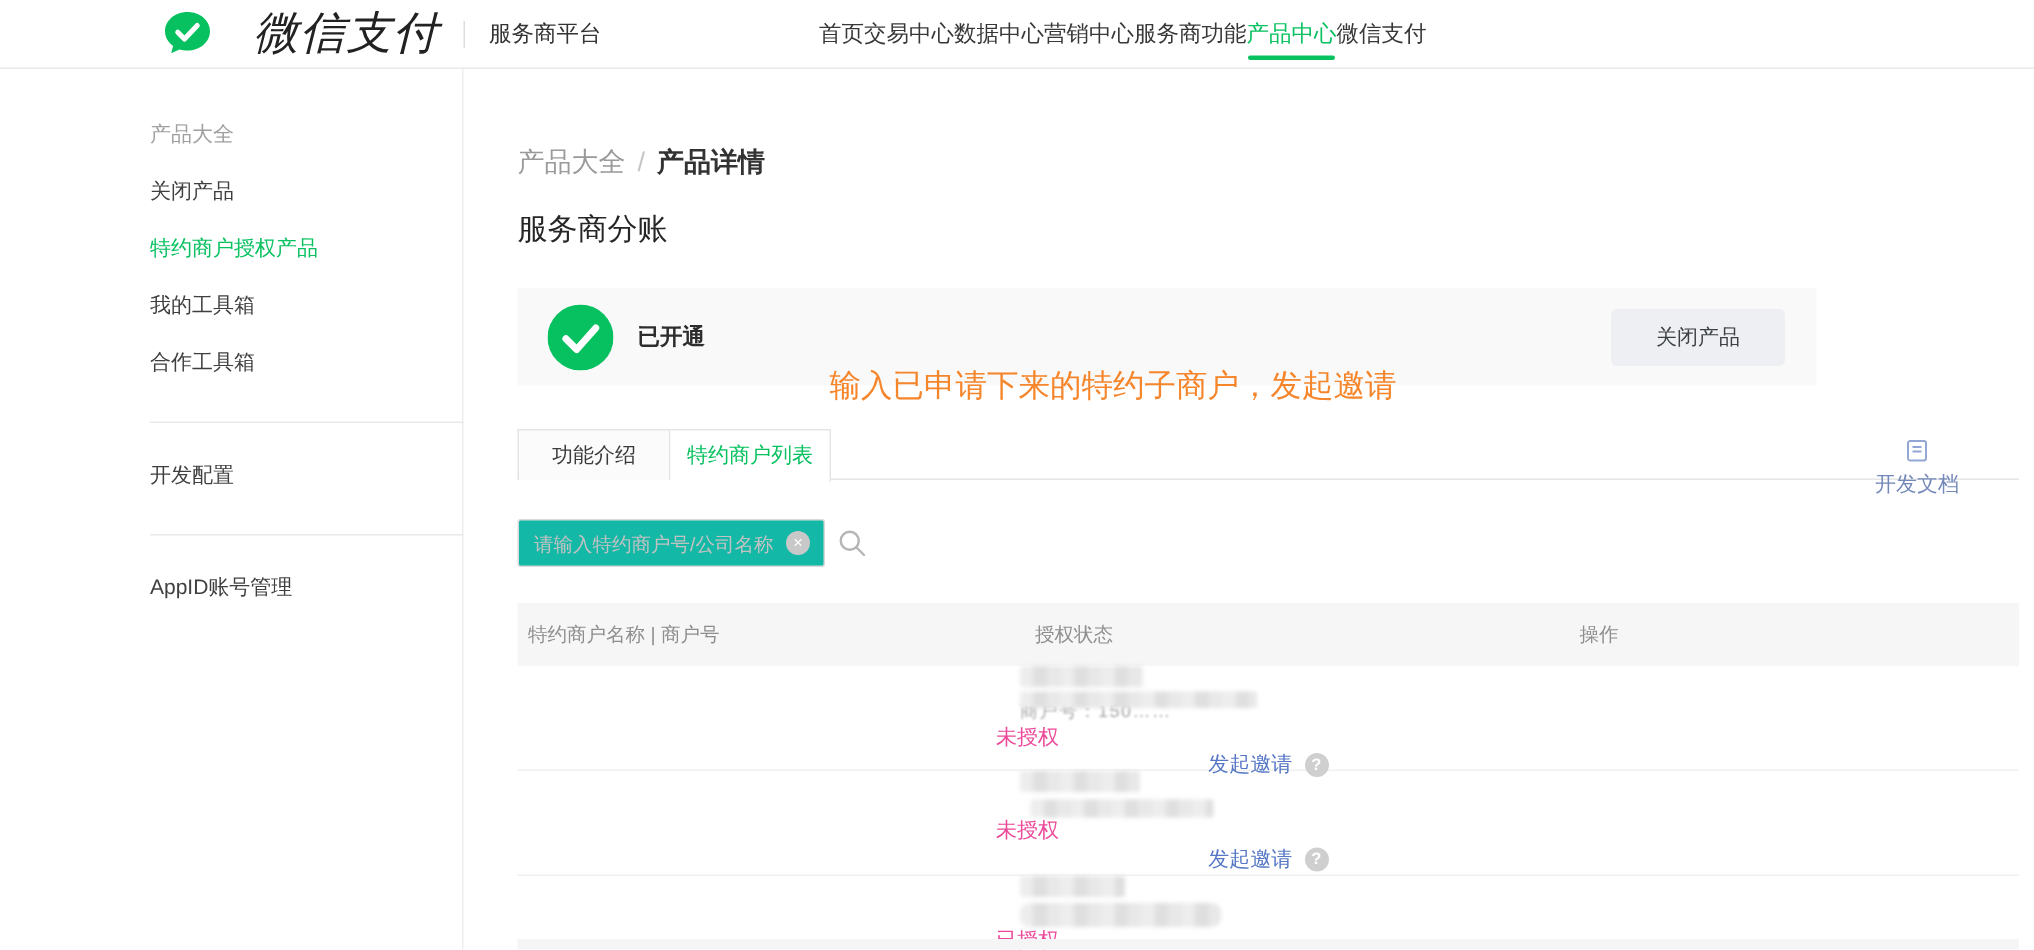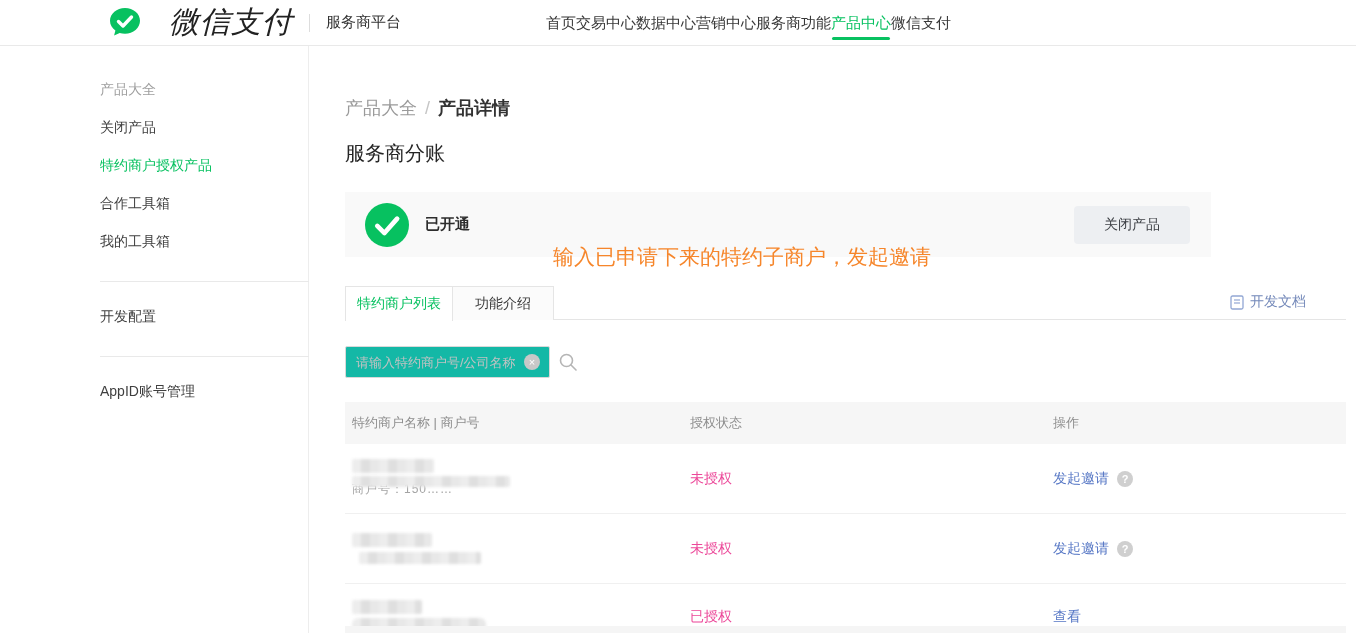--- a/index.html
+++ b/index.html
@@ -36,31 +36,31 @@
   .check-badge { width:44px; height:44px; flex:0 0 44px; }
   .status-label { margin-left:16px; font-size:15px; font-weight:700; color:#2d2d2d; }
   .close-btn { position:absolute; right:21px; top:50%; transform:translateY(-50%); background:#edeff2; border:none; border-radius:4px; padding:10px 30px; font-size:14px; color:#3c3f44; cursor:pointer; font-family:inherit; }
 
   .annotation { position:absolute; left:553px; top:243px; font-size:21px; font-weight:500; color:#f6862b; white-space:nowrap; z-index:4; }
 
   .tabs-row { position:relative; margin-top:29px; height:34px; border-bottom:1px solid #e5e5e5; display:flex; }
   .tab { height:34px; line-height:33px; padding:0 22px; font-size:14px; color:#3b3b3b; background:#fbfbfb; border:1px solid #e5e5e5; border-bottom:none; cursor:pointer; white-space:nowrap; }
   .tab + .tab { border-left:none; }
   .tab.active { background:#fff; color:#07c160; height:35px; margin-bottom:-1px; padding:0 11px; }
-  .doc-link { position:absolute; right:40px; top:7px; display:flex; align-items:center; gap:6px; color:#7388b9; font-size:14px; cursor:pointer; text-decoration:none; }
+  .doc-link { position:absolute; right:40px; top:7px; display:flex; align-items:center; gap:6px; color:#7388b9; font-size:14px; cursor:pointer; text-decoration:none;flex-direction:column; }
 
   .search-wrap { position:relative; margin-top:26px; width:241px; height:32px; }
   .search-input { width:205px; height:32px; border:1px solid #d9d9d9; border-radius:2px; padding:0 6px 0 10px; font-size:13px; color:#333; outline:none; font-family:inherit; background:#14b8a6; }
   .search-input::placeholder { color:#c2c2c2; }
   .clear-icon { position:absolute; right:46px; top:8px; width:16px; height:16px; border-radius:50%; background:#c8c8c8; color:#fff; font-size:11px; line-height:16px; text-align:center; cursor:pointer; }
   .mag-icon { position:absolute; right:8px; top:6px; cursor:pointer; }
 
   .table { margin-top:24px; width:1001px; font-size:14px; }
   .thead { height:42px; background:#f6f6f6; display:flex; align-items:center; color:#8e8e8e; font-size:13px; }
-  .trow { height:70px; display:flex; align-items:center; border-bottom:1px solid #f0f0f0; }
+  .trow { height:70px; display:flex; align-items:center; border-bottom:1px solid #f0f0f0;flex-direction:column; }
   .trow:last-child { height:66px; border-bottom:none; }
   .col1 { width:345px; padding-left:7px; }
   .col2 { width:363px; }
   .col3 { flex:1; display:flex; align-items:center; gap:8px; }
   .status-text { color:#ec4899; }
   .link { color:#5677c5; text-decoration:none; cursor:pointer; }
   .redact { display:block; border-radius:2px; filter:blur(1.5px);
             background:repeating-linear-gradient(90deg,#ededed 0 9px,#dfdfdf 9px 18px,#e8e8e8 18px 27px); }
   .r-z1 { position:relative; z-index:1; }
   .mno { position:relative; z-index:0; margin-top:-6px; font-size:12px; color:#a3a3a3; filter:blur(0.6px); letter-spacing:1px; white-space:nowrap; }
@@ -93,22 +93,22 @@
       <span class="nav-item active">产品中心</span>
       <span class="nav-item">微信支付</span>
     </div>
   </div>
 
   <div class="sidebar">
     <div class="side-inner">
       <div class="side-item muted">产品大全</div>
       <div class="side-item">关闭产品</div>
       <div class="side-item active">特约商户授权产品</div>
+      <div class="side-item">我的工具箱</div>
       <div class="side-item">合作工具箱</div>
-      <div class="side-item">我的工具箱</div>
       <hr class="side-hr">
       <div class="side-item">开发配置</div>
       <hr class="side-hr">
       <div class="side-item">AppID账号管理</div>
     </div>
   </div>
 
   <div class="annotation">输入已申请下来的特约子商户，发起邀请</div>
 
   <div class="main">
@@ -124,22 +124,22 @@
         <svg width="44" height="44" viewBox="0 0 52 52">
           <circle cx="26" cy="26" r="26" fill="#07c160"></circle>
           <path d="M14.5 27l8.5 8.5 15-17" fill="none" stroke="#fff" stroke-width="5.5" stroke-linecap="round" stroke-linejoin="round"></path>
         </svg>
       </span>
       <span class="status-label">已开通</span>
       <button class="close-btn">关闭产品</button>
     </div>
 
     <div class="tabs-row">
+      <span class="tab">功能介绍</span>
       <span class="tab active">特约商户列表</span>
-      <span class="tab">功能介绍</span>
       <a class="doc-link">
         <span style="display:inline-flex;">
           <svg width="14" height="15" viewBox="0 0 14 15">
             <rect x="1" y="1" width="12" height="13" rx="1.5" fill="none" stroke="#92a7d4" stroke-width="1.3"></rect>
             <line x1="4" y1="5" x2="10" y2="5" stroke="#92a7d4" stroke-width="1.2"></line>
             <line x1="4" y1="8" x2="10" y2="8" stroke="#92a7d4" stroke-width="1.2"></line>
           </svg>
         </span>
         <span>开发文档</span>
       </a>

